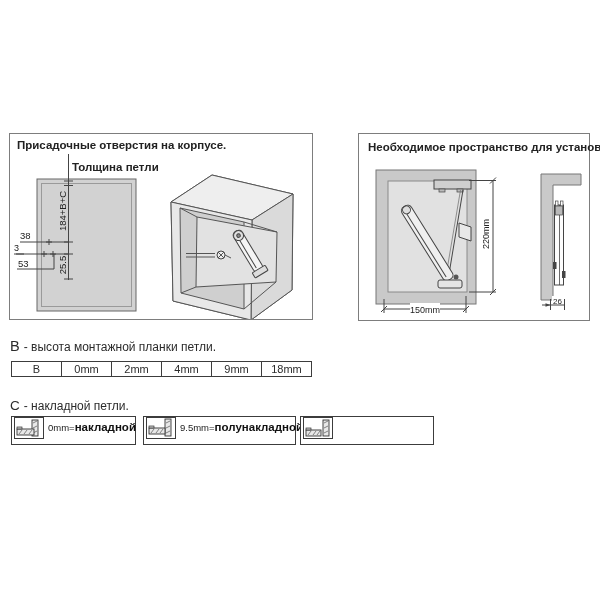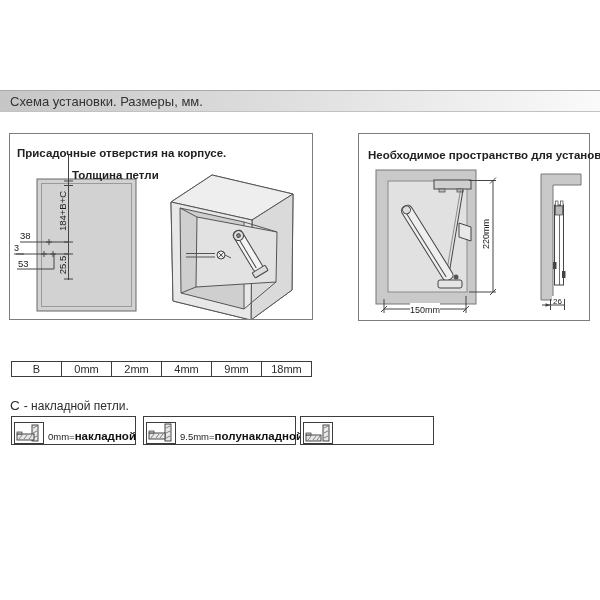--- a/index.html
+++ b/index.html
@@ -9,52 +9,49 @@
   
   #header-band{left:0;top:90px;width:600px;height:20px;
     background:linear-gradient(to right,#c6c6c6,#fafafa);
     border-top:1px solid #a9a9a9;border-bottom:1px solid #c2c2c2;
     display:flex;align-items:center;}
   #header-band span{margin-left:10px;font-size:13px;color:#333;}
   
   .panel{border:1px solid #7d7d7d;background:#fff;}
   #left-panel{left:9px;top:133px;width:302px;height:185px;}
   #right-panel{left:358px;top:133px;width:230px;height:186px;}
-  .panel-title{font-size:11.5px;font-weight:bold;color:#222;white-space:nowrap;margin-top:8px;}
+  .panel-title{font-size:11.5px;font-weight:bold;color:#222;white-space:nowrap;}
   #lp-title{left:7px;top:5px;}
   #lp-wall{left:62px;top:27px;}
   #rp-title{left:9px;top:7px;}
   svg{display:block;}
   svg text{font-family:"Liberation Sans",sans-serif;fill:#222;}
   
   #b-label{left:10px;top:338px;font-size:12px;}
   #b-label .big{font-size:14.5px;margin-right:4px;}
   #b-table{left:11px;top:361px;border-collapse:collapse;}
   #b-table td{border:1px solid #3c3c3c;width:49px;height:14px;text-align:center;
               font-size:11px;padding:0;}
   
   #c-label{left:10px;top:398px;font-size:12px;}
   #c-label .big{font-size:13.5px;margin-right:4px;}
-  .c-box{top:416px;height:27px;border:1px solid #3c3c3c;display:flex;align-items:flex-end;background:#fff;}
+  .c-box{top:416px;height:27px;border:1px solid #3c3c3c;display:flex;align-items:flex-start;background:#fff;}
   .c-icon{width:28px;height:20px;border:1px solid #3c3c3c;margin:0 4px 0 2px;flex:0 0 auto;}
   .c-text{white-space:nowrap;}
   .opt-val{font-size:9.5px;color:#222;}
   .opt-term{font-size:11.5px;font-weight:bold;color:#111;}
   #c-box-1{left:11px;width:123px;}
   #c-box-2{left:143px;width:151px;}
   #c-box-3{left:300px;width:132px;}
 </style>
 </head>
 <body>
 
 <div id="stage">
 
-  <div class="abs" id="header-band">
-    <span>Схема установки. Размеры, мм.</span>
-  </div>
 
   <div class="abs panel" id="left-panel">
     <svg class="abs" style="left:0;top:0" width="302" height="185" viewBox="0 0 302 185">
 
       <g>
         <rect x="27" y="45" width="99" height="132" fill="#d2d2d2" stroke="#666" stroke-width="1"></rect>
         <rect x="31.5" y="49.5" width="90" height="123" fill="none" stroke="#9a9a9a" stroke-width="1"></rect>
       </g>
 
       <g stroke="#444" stroke-width="1">
@@ -181,20 +178,23 @@
         <polygon points="191.5,171 186.5,169.3 186.5,172.7" fill="#444"></polygon>
         <rect x="193" y="162" width="11" height="8" fill="#ffffff"></rect>
       </g>
       <text x="66" y="178.5" font-size="9" text-anchor="middle">150mm</text>
       <text x="130" y="100" font-size="9" text-anchor="middle" transform="rotate(-90 130 100)">220mm</text>
       <text x="198.5" y="169.5" font-size="8" text-anchor="middle">26</text>
     </svg>
     <div class="abs panel-title" id="rp-title">Необходимое пространство для установки</div>
   </div>
 
+  <div class="abs" id="b-label">
+    <span class="big">B</span><span>- высота монтажной планки петли.</span>
+  </div>
   <table class="abs" id="b-table">
     <tbody>
         <tr>
       <td>B</td>
       <td>0mm</td>
       <td>2mm</td>
       <td>4mm</td>
       <td>9mm</td>
       <td>18mm</td>
     </tr>

